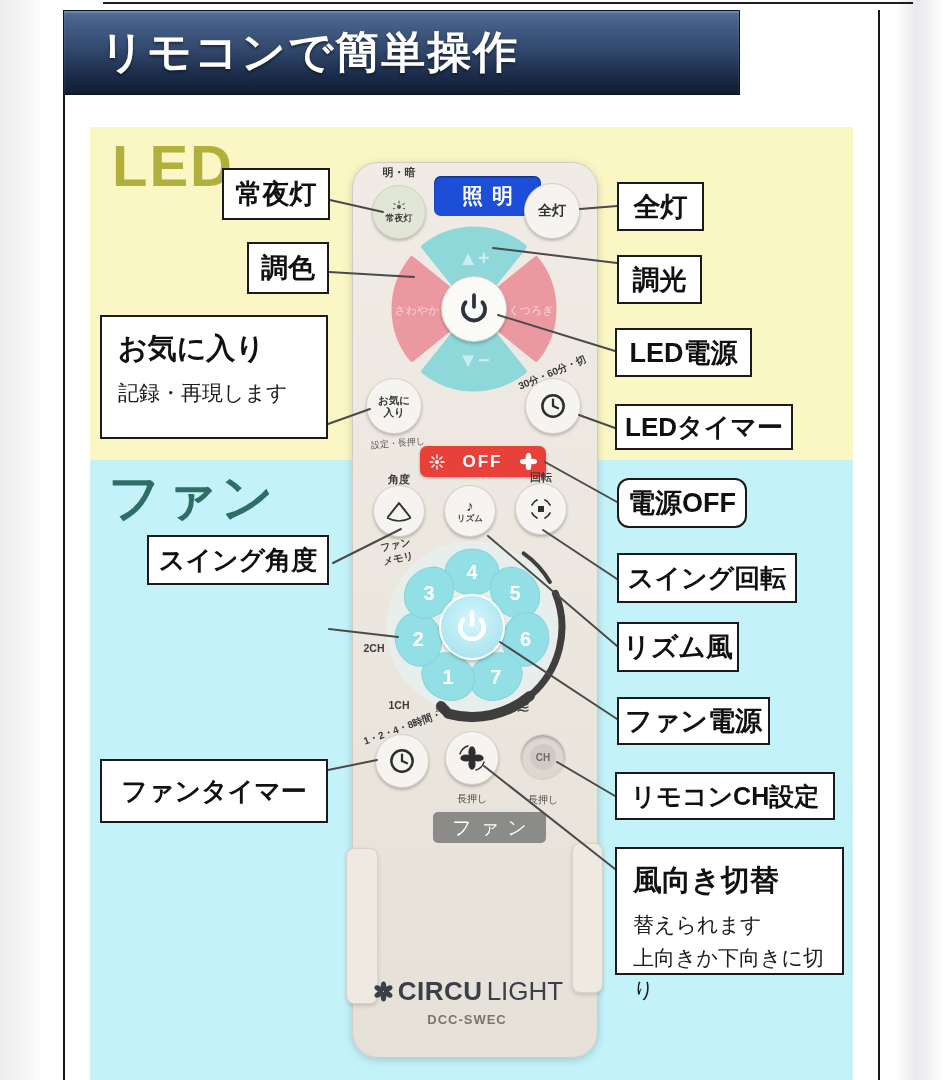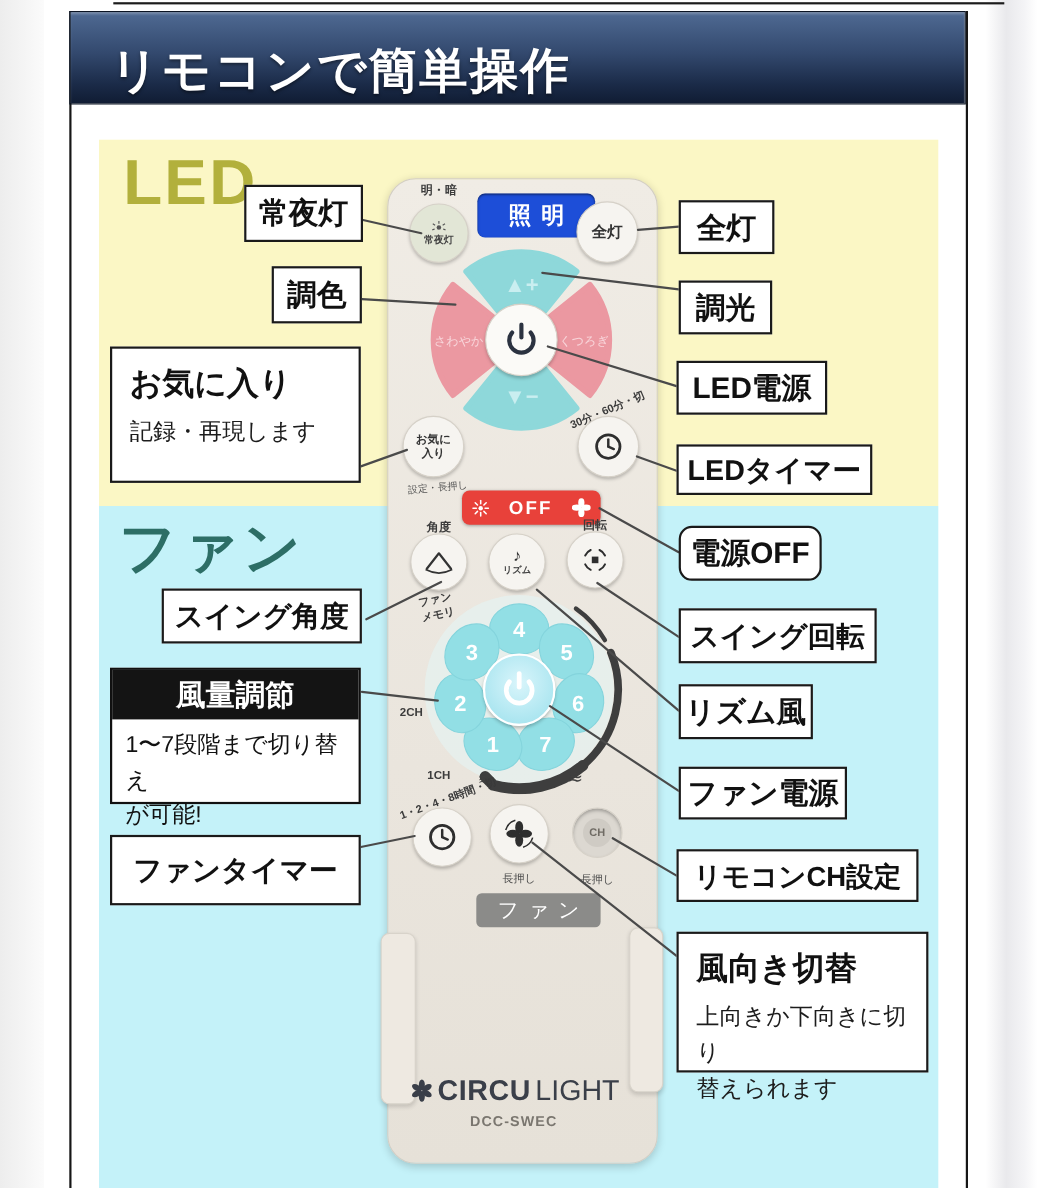--- a/index.html
+++ b/index.html
@@ -5,23 +5,23 @@
   html,body{margin:0;padding:0;background:#fff;}
   .page{position:relative;width:943px;height:1080px;background:#fff;overflow:hidden;
         font-family:"Liberation Sans","DejaVu Sans",sans-serif;color:#111;}
   .abs{position:absolute;}
   
   .strip-left{left:0;top:0;width:40px;height:1080px;background:linear-gradient(90deg,#ededed,#fbfbfb);}
   .strip-right{left:896px;top:0;width:47px;height:1080px;background:linear-gradient(90deg,#ffffff,#e9e9ec 40%,#f4f4f6 75%,#ffffff);}
   .top-line{left:103px;top:2px;width:810px;height:2px;background:#1c1c1c;}
   .vline{top:10px;width:2px;height:1070px;background:#161616;}
   
-  .banner{left:63px;top:10px;width:815px;height:85px;
+  .banner{left:63px;top:10px;width:677px;height:85px;
     background:linear-gradient(180deg,#4f6a93 0%,#33496e 45%,#1a2a47 80%,#101c33 100%);
-    border:1px solid #0b1424;box-sizing:border-box;display:flex;align-items:flex-end;
+    border:1px solid #0b1424;box-sizing:border-box;display:flex;align-items:center;
     box-shadow:inset 0 2px 2px rgba(255,255,255,.22);}
   .banner-title{padding-left:36px;font-size:44px;font-weight:bold;color:#fff;letter-spacing:2px;
     text-shadow:0 2px 3px rgba(0,0,0,.45);}
   
   .sec-led{left:90px;top:127px;width:763px;height:333px;background:#fbf7c5;}
   .sec-fan{left:90px;top:460px;width:763px;height:620px;background:#c4f2f9;}
   .led-head{left:112px;top:132px;font-size:58px;font-weight:bold;color:#b2b03c;letter-spacing:2px;}
   .fan-head{left:108px;top:463px;font-size:52px;font-weight:bold;color:#2d6e66;letter-spacing:3px;}
   
   .callout{background:#fff;border:2px solid #1a1a1a;box-sizing:border-box;display:flex;
@@ -296,39 +296,32 @@
 
   <div class="abs callout" style="left:222px;top:168px;width:108px;height:52px;">常夜灯</div>
   <div class="abs callout" style="left:247px;top:242px;width:82px;height:52px;">調色</div>
   <div class="abs bigbox" style="left:100px;top:315px;width:228px;height:124px;">
     <div class="t">お気に入り</div>
     <div class="d">
       <div>記録・再現します</div>
     </div>
   </div>
   <div class="abs callout" style="left:147px;top:535px;width:182px;height:50px;font-size:26px;">スイング角度</div>
-  <div class="abs blackbox" style="left:100px;top:607px;width:228px;height:124px;">
-    <div class="hd">風量調節</div>
-    <div class="bd">
-      <div>1〜7段階まで切り替え</div>
-      <div>が可能!</div>
-    </div>
-  </div>
   <div class="abs callout" style="left:100px;top:759px;width:228px;height:64px;font-size:26px;">ファンタイマー</div>
 
   <div class="abs callout" style="left:617px;top:182px;width:87px;height:49px;">全灯</div>
   <div class="abs callout" style="left:617px;top:255px;width:85px;height:49px;">調光</div>
   <div class="abs callout" style="left:615px;top:328px;width:137px;height:49px;">LED電源</div>
   <div class="abs callout" style="left:615px;top:404px;width:178px;height:46px;font-size:26px;">LEDタイマー</div>
   <div class="abs callout" style="left:617px;top:478px;width:130px;height:50px;border-radius:12px;">電源OFF</div>
   <div class="abs callout" style="left:617px;top:553px;width:180px;height:50px;font-size:26px;">スイング回転</div>
   <div class="abs callout" style="left:617px;top:622px;width:122px;height:50px;">リズム風</div>
   <div class="abs callout" style="left:617px;top:697px;width:153px;height:48px;">ファン電源</div>
   <div class="abs callout" style="left:615px;top:772px;width:220px;height:48px;font-size:25px;">リモコンCH設定</div>
   <div class="abs bigbox" style="left:615px;top:847px;width:229px;height:128px;">
     <div class="t">風向き切替</div>
     <div class="d">
+      <div>替えられます</div>
       <div>上向きか下向きに切り</div>
-      <div>替えられます</div>
     </div>
   </div>
 
 </div>
 
 </body></html>

